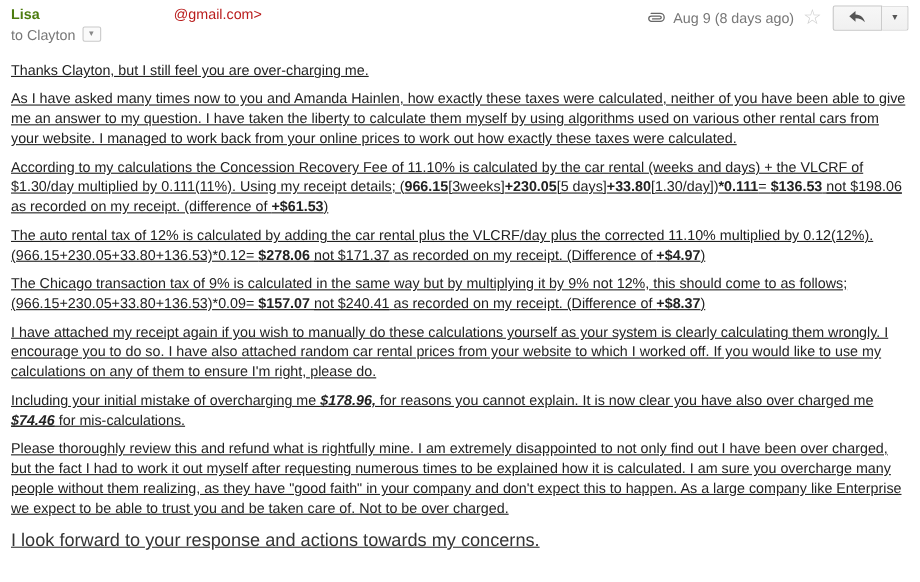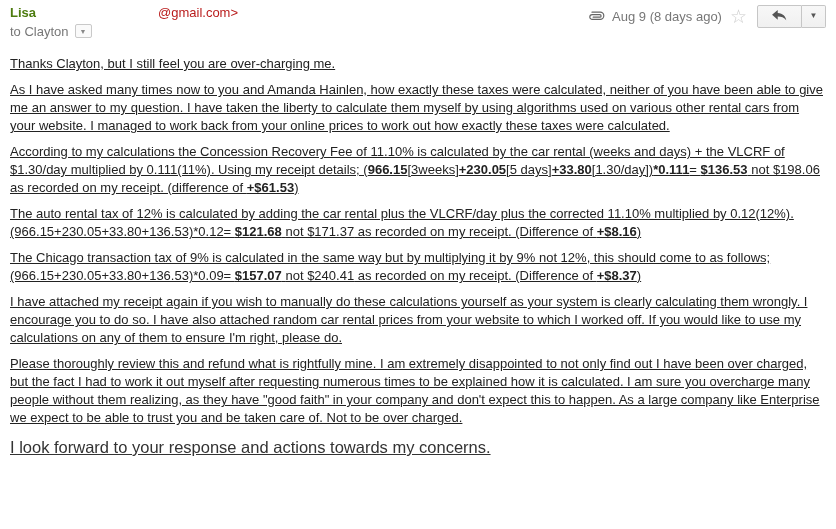--- a/index.html
+++ b/index.html
@@ -92,20 +92,21 @@
           <span class="caret">▼</span>
         </button>
       </span>
     </div>
   </div>
 
   <div class="email-body">
       <p class="para"><span>Thanks Clayton, but I still feel you are over-charging me.</span></p>
       <p class="para"><span>As I have asked many times now to you and Amanda Hainlen, how exactly these taxes were calculated, neither of you have been able to give me an answer to my question. I have taken the liberty to calculate them myself by using algorithms used on various other rental cars from your website. I managed to work back from your online prices to work out how exactly these taxes were calculated.</span></p>
       <p class="para"><span>According to my calculations the Concession Recovery Fee of 11.10% is calculated by the car rental (weeks and days) + the VLCRF of $1.30/day multiplied by 0.111(11%). Using my receipt details; (</span><span class="b">966.15</span><span>[3weeks]</span><span class="b">+230.05</span><span>[5 days]</span><span class="b">+33.80</span><span>[1.30/day])</span><span class="b">*0.111</span><span>= </span><span class="b">$136.53</span><span> </span><span class="u">not $198.06</span><span> as recorded on my receipt. (difference of </span><span class="b">+$61.53</span><span>)</span></p>
-      <p class="para"><span>The auto rental tax of 12% is calculated by adding the car rental plus the VLCRF/day plus the corrected 11.10% multiplied by 0.12(12%). (966.15+230.05+33.80+136.53)*0.12= </span><span class="b">$121.68</span><span> </span><span class="u">not $171.37</span><span> as recorded on my receipt. (Difference of </span><span class="b">+$8.16</span><span>)</span></p>
+      <p class="para"><span>The auto rental tax of 12% is calculated by adding the car rental plus the VLCRF/day plus the corrected 11.10% multiplied by 0.12(12%). (966.15+230.05+33.80+136.53)*0.12= </span><span class="b">$278.06</span><span> </span><span class="u">not $171.37</span><span> as recorded on my receipt. (Difference of </span><span class="b">+$4.97</span><span>)</span></p>
       <p class="para"><span>The Chicago transaction tax of 9% is calculated in the same way but by multiplying it by 9% not 12%, this should come to as follows; (966.15+230.05+33.80+136.53)*0.09= </span><span class="b">$157.07</span><span> </span><span class="u">not $240.41</span><span> as recorded on my receipt. (Difference of </span><span class="b">+$8.37</span><span>)</span></p>
       <p class="para"><span>I have attached my receipt again if you wish to manually do these calculations yourself as your system is clearly calculating them wrongly. I encourage you to do so. I have also attached random car rental prices from your website to which I worked off. If you would like to use my calculations on any of them to ensure I'm right, please do.</span></p>
+      <p class="para"><span>Including your initial mistake of overcharging me </span><span class="b u i">$178.96,</span><span> for reasons you cannot explain. It is now clear you have also over charged me </span><span class="b u i">$74.46</span><span> for mis-calculations.</span></p>
       <p class="para"><span>Please thoroughly review this and refund what is rightfully mine. I am extremely disappointed to not only find out I have been over charged, but the fact I had to work it out myself after requesting numerous times to be explained how it is calculated. I am sure you overcharge many people without them realizing, as they have "good faith" in your company and don't expect this to happen. As a large company like Enterprise we expect to be able to trust you and be taken care of. Not to be over charged.</span></p>
       <p class="para large"><span>I look forward to your response and actions towards my concerns.</span></p>
     </div>
 
 </div>
 
 </body></html>

